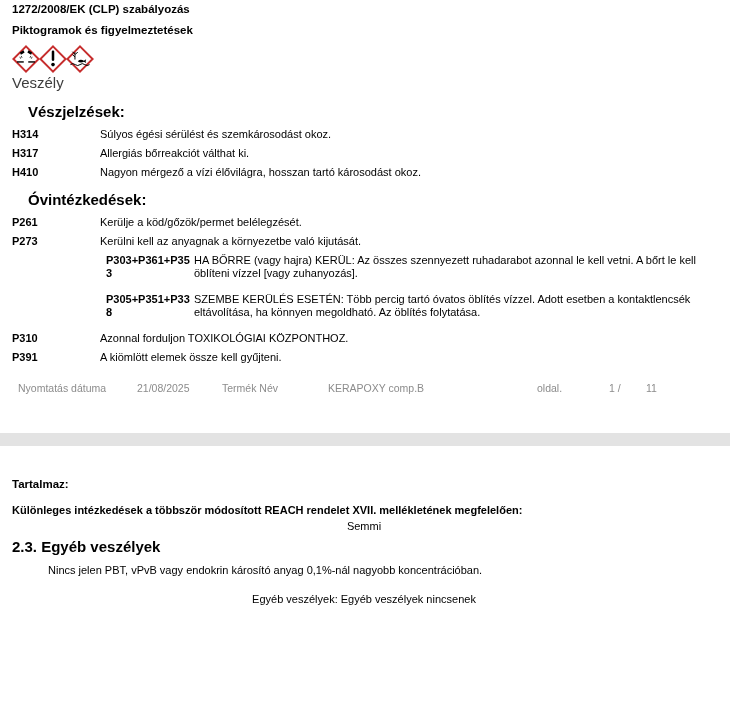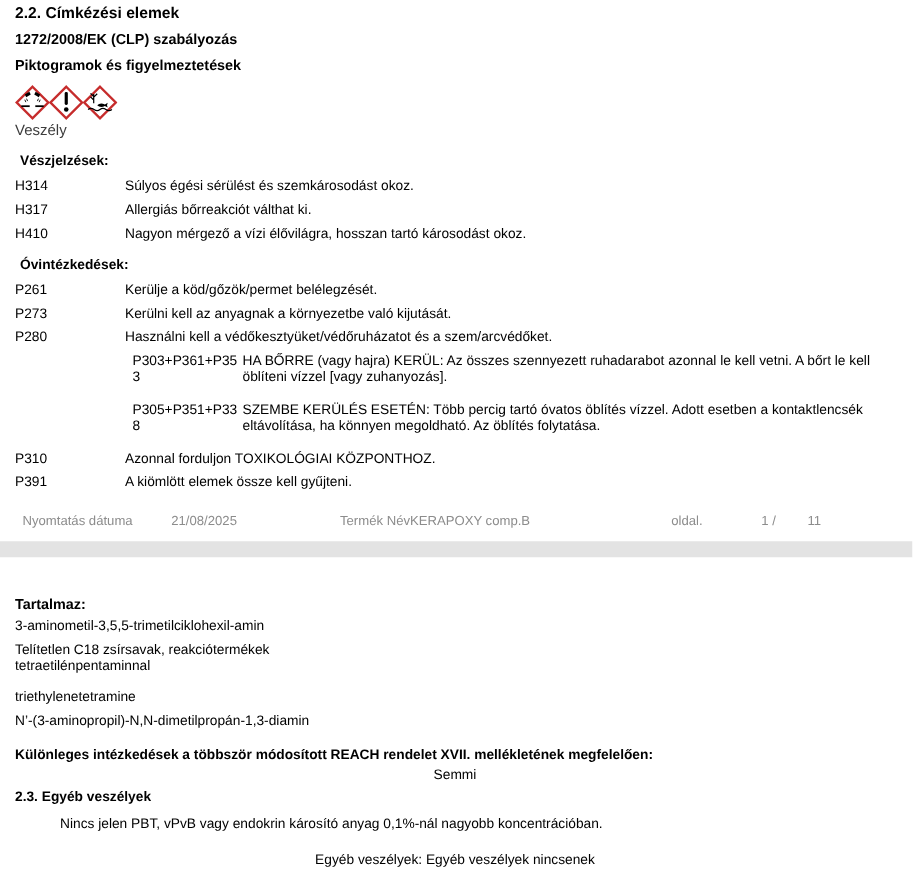--- a/index.html
+++ b/index.html
@@ -8,54 +8,53 @@
     font-family:"Liberation Sans",sans-serif;
     font-size:11px;color:#000;
   }
   .page{background:#fff;box-sizing:border-box;}
   .page1{padding:3px 14px 0 12px;height:433px;}
   .pbreak{height:13px;background:#e3e3e3;}
   .page2{padding:32px 14px 0 12px;height:339px;}
 
   .title{font-weight:bold;font-size:12.5px;margin:0 0 9px;}
   .subhead{font-weight:bold;font-size:11.5px;margin:0 0 9px;}
-  .secthead{font-weight:bold;font-size:11px;margin:12px 4px 8px;}
+  .secthead{font-weight:bold;font-size:15px;margin:12px 16px 8px;}
 
   .picto-row{display:flex;align-items:center;margin:3px 0 0 0;}
   .picto{width:28px;height:28px;margin-right:-1px;display:block;}
-  .signal-word{color:#3d3d3d;font-size:12px;margin:1px 0 10px;}
+  .signal-word{color:#3d3d3d;font-size:15px;margin:1px 0 10px;}
 
   .stmt-row{display:flex;align-items:flex-start;line-height:13px;margin-bottom:6px;}
-  .stmt-code{flex:0 0 88px;width:88px;word-break:break-all;padding-right:4px;box-sizing:border-box;}
+  .stmt-code{flex:0 0 88px;width:88px;word-break:break-all;padding-right:4px;box-sizing:border-box;font-weight:bold;}
   .stmt-text{max-width:522px;}
   .stmt-row.multi{margin-bottom:13px;justify-content:flex-end;}
 
   .footer{margin-top:18px;color:#8c8c8c;font-size:10.5px;white-space:nowrap;}
   .footer span{display:inline-block;overflow:hidden;}
   .f1{width:119px;margin-left:6px;}
   .f2{width:85px;}
-  .f3{width:106px;text-align:right;}
+  .f3{width:106px;}
   .f4{width:209px;}
   .f5{width:72px;}
   .f6{width:37px;}
 
   .substance{line-height:13px;max-width:246px;margin-bottom:6px;}
   .substance.gap{margin-top:12px;}
   .contains-head{font-weight:bold;font-size:11.5px;margin:0 0 5px;}
   .reach-head{font-weight:bold;font-size:11px;margin:14px 0 4px;}
   .plain-line{line-height:13px;margin:0 0 3px;text-align:center;}
-  .sect23{font-weight:bold;font-size:11px;margin:5px 0 9px;}
+  .sect23{font-weight:bold;font-size:15px;margin:5px 0 9px;}
   .indented{margin-left:36px;line-height:13px;margin-bottom:16px;}
 </style>
 </head>
 <body>
 
 <div class="page page1">
 
-  <div class="title">2.2. Címkézési elemek</div>
   <div class="subhead">1272/2008/EK (CLP) szabályozás</div>
   <div class="subhead">Piktogramok és figyelmeztetések</div>
 
   <div class="picto-row">
     <svg class="picto" viewBox="0 0 100 100">
       <path d="M50 5 L95 50 L50 95 L5 50 Z" fill="#ffffff" stroke="#c62c2c" stroke-width="7"></path>
       <path d="M28 27 l13 -8 4 8 -13 8 z" fill="#000"></path>
       <path d="M72 27 l-13 -8 -4 8 13 8 z" fill="#000"></path>
       <path d="M33 39 l3 7 M28 42 l3 7 M67 39 l-3 7 M72 42 l-3 7" stroke="#000" stroke-width="2.5" fill="none"></path>
       <rect x="18" y="58" width="24" height="5" fill="#000"></rect>
@@ -94,24 +93,20 @@
   <div class="secthead">Óvintézkedések:</div>
   <div id="precaution-rows">
       <div class="stmt-row">
         <div class="stmt-code">P261</div>
         <div class="stmt-text">Kerülje a köd/gőzök/permet belélegzését.</div>
       </div>
       <div class="stmt-row">
         <div class="stmt-code">P273</div>
         <div class="stmt-text">Kerülni kell az anyagnak a környezetbe való kijutását.</div>
       </div>
-      <div class="stmt-row">
-        <div class="stmt-code">P280</div>
-        <div class="stmt-text">Használni kell a védőkesztyüket/védőruházatot és a szem/arcvédőket.</div>
-      </div>
       <div class="stmt-row multi">
         <div class="stmt-code">P303+P361+P353</div>
         <div class="stmt-text">HA BŐRRE (vagy hajra) KERÜL: Az összes szennyezett ruhadarabot azonnal le kell vetni. A bőrt le kell öblíteni vízzel [vagy zuhanyozás].</div>
       </div>
       <div class="stmt-row multi">
         <div class="stmt-code">P305+P351+P338</div>
         <div class="stmt-text">SZEMBE KERÜLÉS ESETÉN: Több percig tartó óvatos öblítés vízzel. Adott esetben a kontaktlencsék eltávolítása, ha könnyen megoldható. Az öblítés folytatása.</div>
       </div>
       <div class="stmt-row">
         <div class="stmt-code">P310</div>
@@ -125,25 +120,19 @@
 
   <div class="footer">
     <span class="f1">Nyomtatás dátuma</span><span class="f2">21/08/2025</span><span class="f3">Termék Név</span><span class="f4">KERAPOXY comp.B</span><span class="f5">oldal.</span><span class="f6">1 /</span><span class="f7">11</span>
   </div>
 </div>
 
 <div class="pbreak"></div>
 
 <div class="page page2">
   <div class="contains-head">Tartalmaz:</div>
-  <div id="substance-list">
-      <div class="substance">3-aminometil-3,5,5-trimetilciklohexil-amin</div>
-      <div class="substance">Telítetlen C18 zsírsavak, reakciótermékek tetraetilénpentaminnal</div>
-      <div class="substance gap">triethylenetetramine</div>
-      <div class="substance">N’-(3-aminopropil)-N,N-dimetilpropán-1,3-diamin</div>
-    </div>
 
   <div class="reach-head">Különleges intézkedések a többször módosított REACH rendelet XVII. mellékletének megfelelően:</div>
   <div class="plain-line">Semmi</div>
   <div class="sect23">2.3. Egyéb veszélyek</div>
   <div class="indented">Nincs jelen PBT, vPvB vagy endokrin károsító anyag 0,1%-nál nagyobb koncentrációban.</div>
   <div class="plain-line">Egyéb veszélyek: Egyéb veszélyek nincsenek</div>
 </div>
 
 </body></html>

